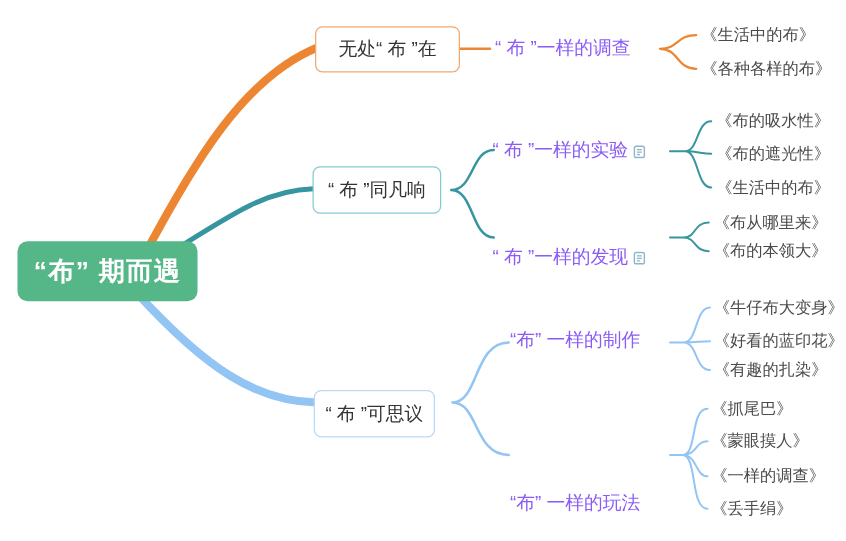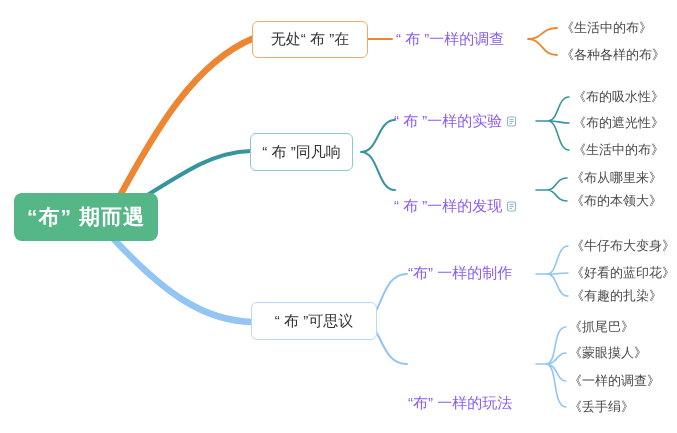--- a/index.html
+++ b/index.html
@@ -16,21 +16,21 @@
     left:14px;top:193px;width:144px;height:48px;
     background:#55B687;border-radius:8px;
     color:#ffffff;font-size:21px;font-weight:bold;letter-spacing:1px;
   }
   .branch-node{
     background:#ffffff;border-radius:6px;border:1.5px solid;
     color:#333333;font-size:15px;
   }
   .branch-node-1{left:252px;top:21px;width:116px;height:37px;border-color:#F2A96B;}
   .branch-node-2{left:250px;top:133px;width:103px;height:38px;border-color:#86CAD1;}
-  .branch-node-3{left:251px;top:302px;width:126px;height:38px;border-color:#B9D9F6;}
+  .branch-node-3{left:251px;top:312px;width:97px;height:38px;border-color:#B9D9F6;}
   .subtopic{
     position:absolute;color:#8b5cf6;font-size:15px;white-space:nowrap;
     display:flex;align-items:center;gap:4px;line-height:16px;
   }
   .sub-1{left:396px;top:31px;}
   .sub-2{left:394px;top:113px;}
   .sub-3{left:394px;top:198px;text-align:center;}
   .sub-4{left:408px;top:265px;}
   .sub-5{left:408px;top:355px;margin-top:40px;}
   .leaf{

